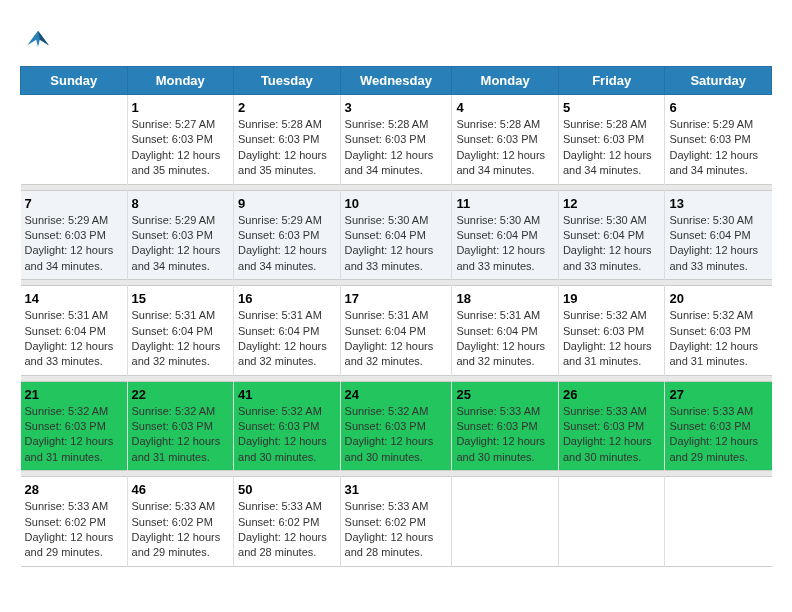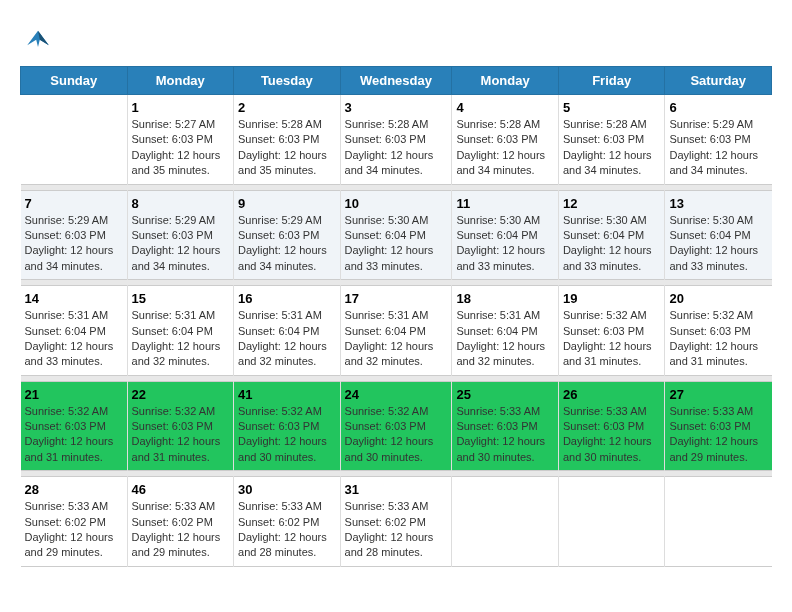--- a/index.html
+++ b/index.html
@@ -256,21 +256,21 @@
         <tr>
           <td>
             <span class="day-num">28</span>
             <div class="day-info">Sunrise: 5:33 AM<br>Sunset: 6:02 PM<br>Daylight: 12 hours<br>and 29 minutes.</div>
           </td>
           <td>
             <span class="day-num">46</span>
             <div class="day-info">Sunrise: 5:33 AM<br>Sunset: 6:02 PM<br>Daylight: 12 hours<br>and 29 minutes.</div>
           </td>
           <td>
-            <span class="day-num">30</span>
+            <span class="day-num">50</span>
             <div class="day-info">Sunrise: 5:33 AM<br>Sunset: 6:02 PM<br>Daylight: 12 hours<br>and 28 minutes.</div>
           </td>
           <td>
             <span class="day-num">31</span>
             <div class="day-info">Sunrise: 5:33 AM<br>Sunset: 6:02 PM<br>Daylight: 12 hours<br>and 28 minutes.</div>
           </td>
           <td></td>
           <td></td>
           <td></td>
         </tr>

